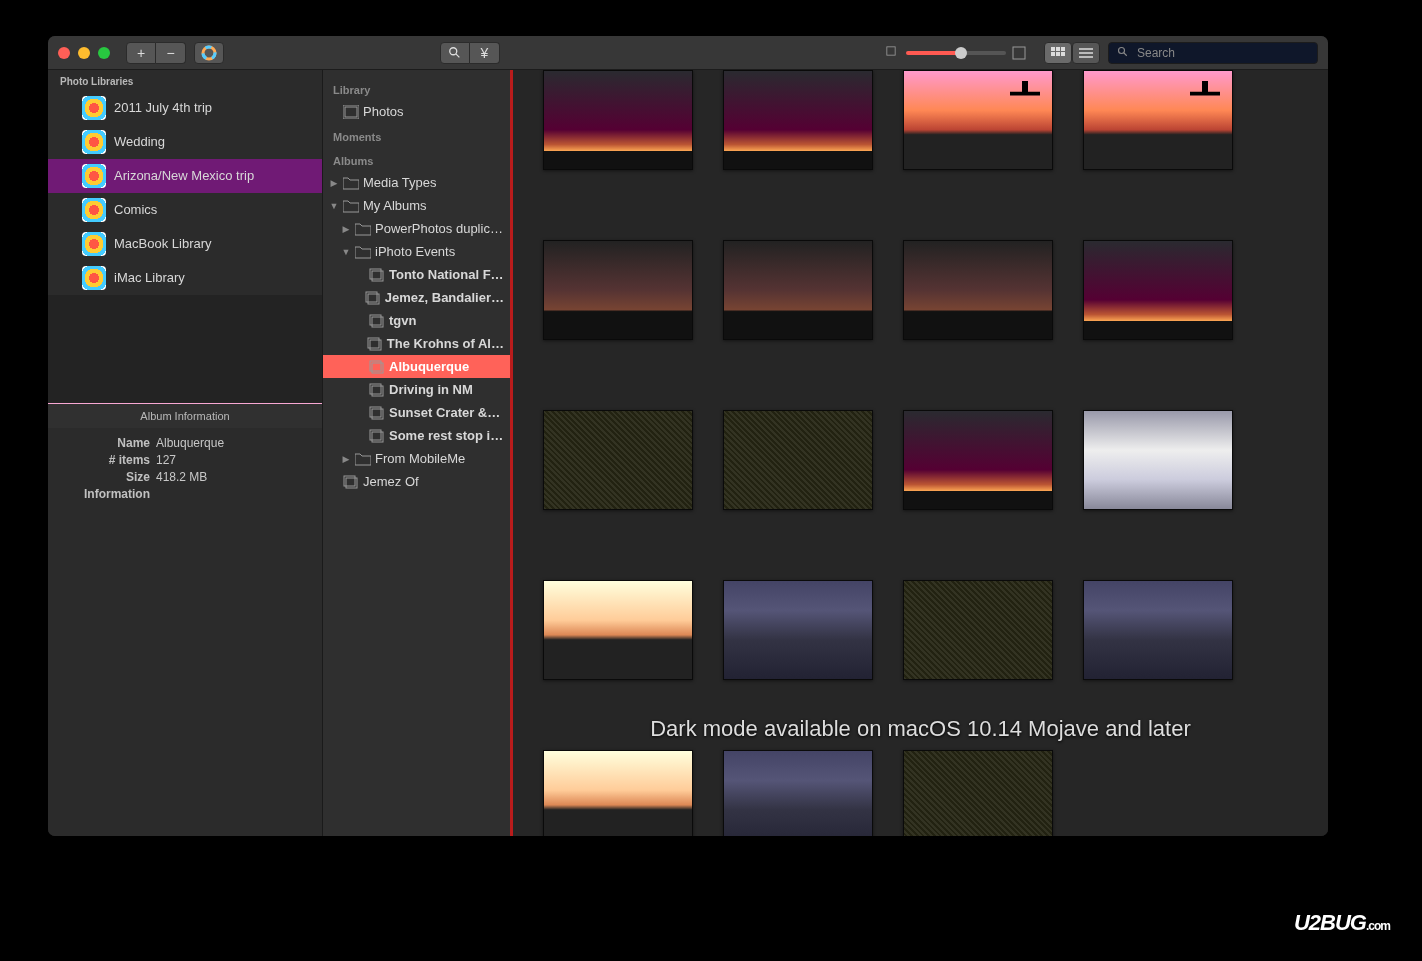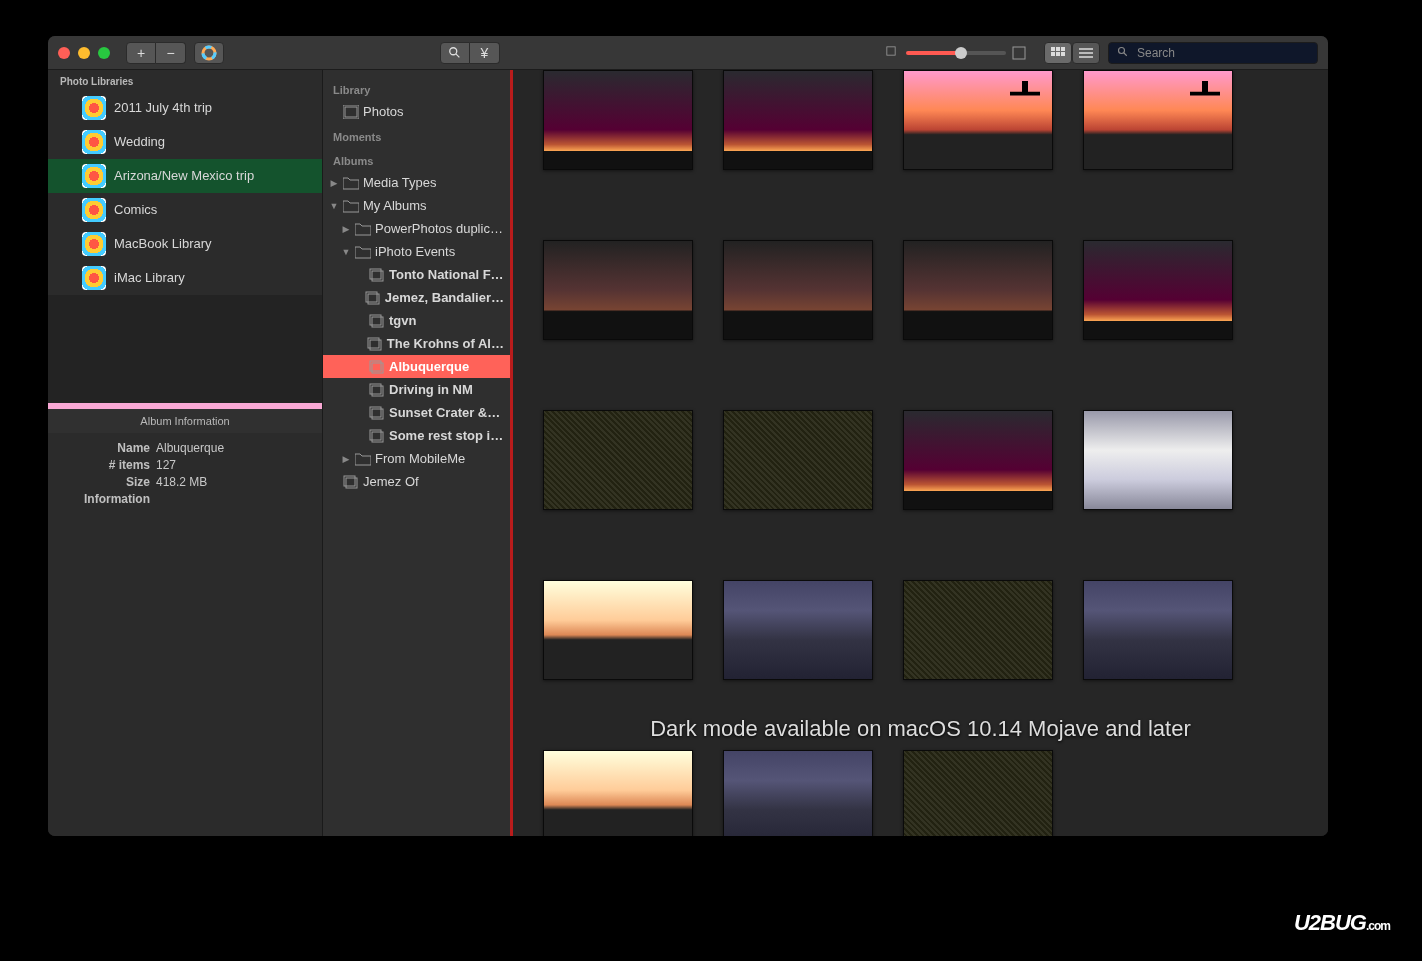--- a/index.html
+++ b/index.html
@@ -21,29 +21,29 @@
 .view-seg .tb-btn{min-width:28px;}
 .view-seg .tb-btn.active{background:#6a6a6a;}
 .search{height:22px; width:210px; background:#0f172a; border:1px solid #1c1c1c; border-radius:4px; display:flex; align-items:center; padding:0 8px; color:#888; font-size:12px; gap:6px;}
 .icon{display:inline-block; width:14px; height:14px; }
 svg{display:block;}
 .body{flex:1; display:flex; overflow:hidden;}
 .left-pane{width:275px; background:#2b2b2b; display:flex; flex-direction:column; border-right:1px solid #1a1a1a;}
 .lp-header{font-size:10px; font-weight:600; color:#b8b8b8; padding:6px 12px 4px;}
 .lib-list{}
 .lib-row{display:flex; align-items:center; padding:5px 10px 5px 10px; gap:8px; cursor:default;}
-.lib-row.selected{background:#14532d;}
+.lib-row.selected{background:#701a75;}
 .lib-check{width:16px; height:16px; border-radius:50%; background:#3a3a3a;}
 .lib-check.on{background:#28a745; position:relative;}
 .lib-check.on::after{content:"✓"; color:#fff; font-size:10px; position:absolute; left:3px; top:0;}
 .lib-icon{width:24px; height:24px; border-radius:4px; background:radial-gradient(circle at 50% 50%, #f54 0 30%, #fc3 30% 55%, #4cf 55% 80%, #fff 80% 100%); flex-shrink:0;}
 .lib-text{color:#d8d8d8; font-size:13px; line-height:1.1;}
 .lib-sub{font-size:10px; color:#8a8a8a;}
 .lp-separator{height:24px; background:#232323;}
-.info-pane{flex:1; border-top:6px solid #f9a8d4;}
+.info-pane{flex:1; border-top:1px solid #f9a8d4;}
 .info-title{font-size:11px; color:#b8b8b8; text-align:center; padding:6px 0; background:#303030;}
 .info-grid{padding:8px 12px; font-size:12px; color:#c8c8c8;}
 .info-grid div{display:flex; margin-bottom:3px;}
 .info-label{width:90px; text-align:right; margin-right:6px; color:#c0c0c0; font-weight:600;}
 .mid-pane{width:190px; background:#2f2f2f; border-right:3px solid #b91c1c; overflow-y:auto; padding-top:6px;}
 .mp-cat{font-size:11px; font-weight:600; color:#8a8a8a; padding:8px 10px 4px;}
 .tree-row{display:flex; align-items:center; padding:4px 6px; gap:4px; color:#d8d8d8; font-size:13px; white-space:nowrap; overflow:hidden; text-overflow:ellipsis; cursor:default;}
 .tree-row.selected{background:#ff6259; color:#fff;}
 .disclosure{width:10px; font-size:9px; color:#888; text-align:center;}
 .tree-row.selected .disclosure{color:#fff;}

